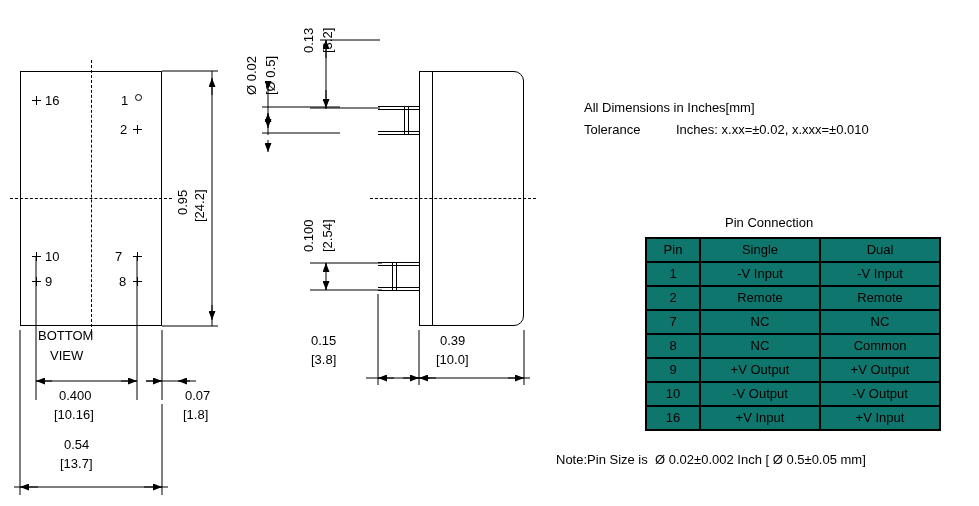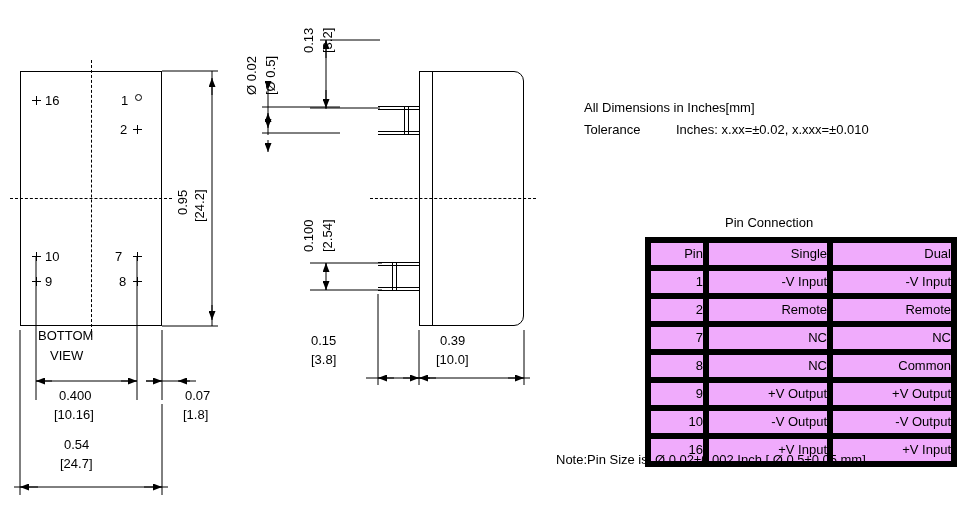--- a/index.html
+++ b/index.html
@@ -87,26 +87,26 @@
     height: 506px;
     pointer-events: none;
   }
   
   .pintable {
     position: absolute;
     border-collapse: collapse;
     font-size: 13px;
   }
   .pintable td, .pintable th {
-    border: 6px solid #000000;
-    text-align: right;
+    border: 2px solid #000000;
+    text-align: center;
     font-weight: normal;
     padding: 1px 0 2px 0;
     height: 19px;
-    background: #f0abfc;
+    background: #0f766e;
   }
   .pintable .c0 { width: 52px; }
   .pintable .c1 { width: 118px; }
   .pintable .c2 { width: 118px; }
   .tbl-title {
     position: absolute;
     font-size: 13px;
     white-space: nowrap;
   }
   .note-line { position: absolute; font-size: 13px; white-space: pre; }
@@ -141,21 +141,21 @@
   <div class="txt" style="left:50px; top:348px;">VIEW</div>
 
   <div class="txt rot90" style="left:175px; top:215px;">0.95</div>
   <div class="txt rot90" style="left:192px; top:222px;">[24.2]</div>
 
   <div class="txt" style="left:59px; top:388px;">0.400</div>
   <div class="txt" style="left:54px; top:407px;text-align:center;">[10.16]</div>
   <div class="txt" style="left:185px; top:388px;">0.07</div>
   <div class="txt" style="left:183px; top:407px;">[1.8]</div>
   <div class="txt" style="left:64px; top:437px;">0.54</div>
-  <div class="txt" style="left:60px; top:456px;">[24.7]</div>
+  <div class="txt" style="left:60px; top:456px;">[13.7]</div>
 
   <div class="rbox" style="left:419px; top:71px; width:105px; height:255px;"></div>
 
   <div class="ln vline" style="left:432px; top:72px; height:253px;"></div>
   <div class="ln vline" style="left:419px; top:71px; height:255px;"></div>
 
   <div class="dash-h" style="left:370px; top:198px; width:166px;"></div>
 
   <div class="ln hline" style="left:378px; top:106px; width:42px;"></div>
   <div class="ln hline" style="left:378px; top:109px; width:42px;"></div>

